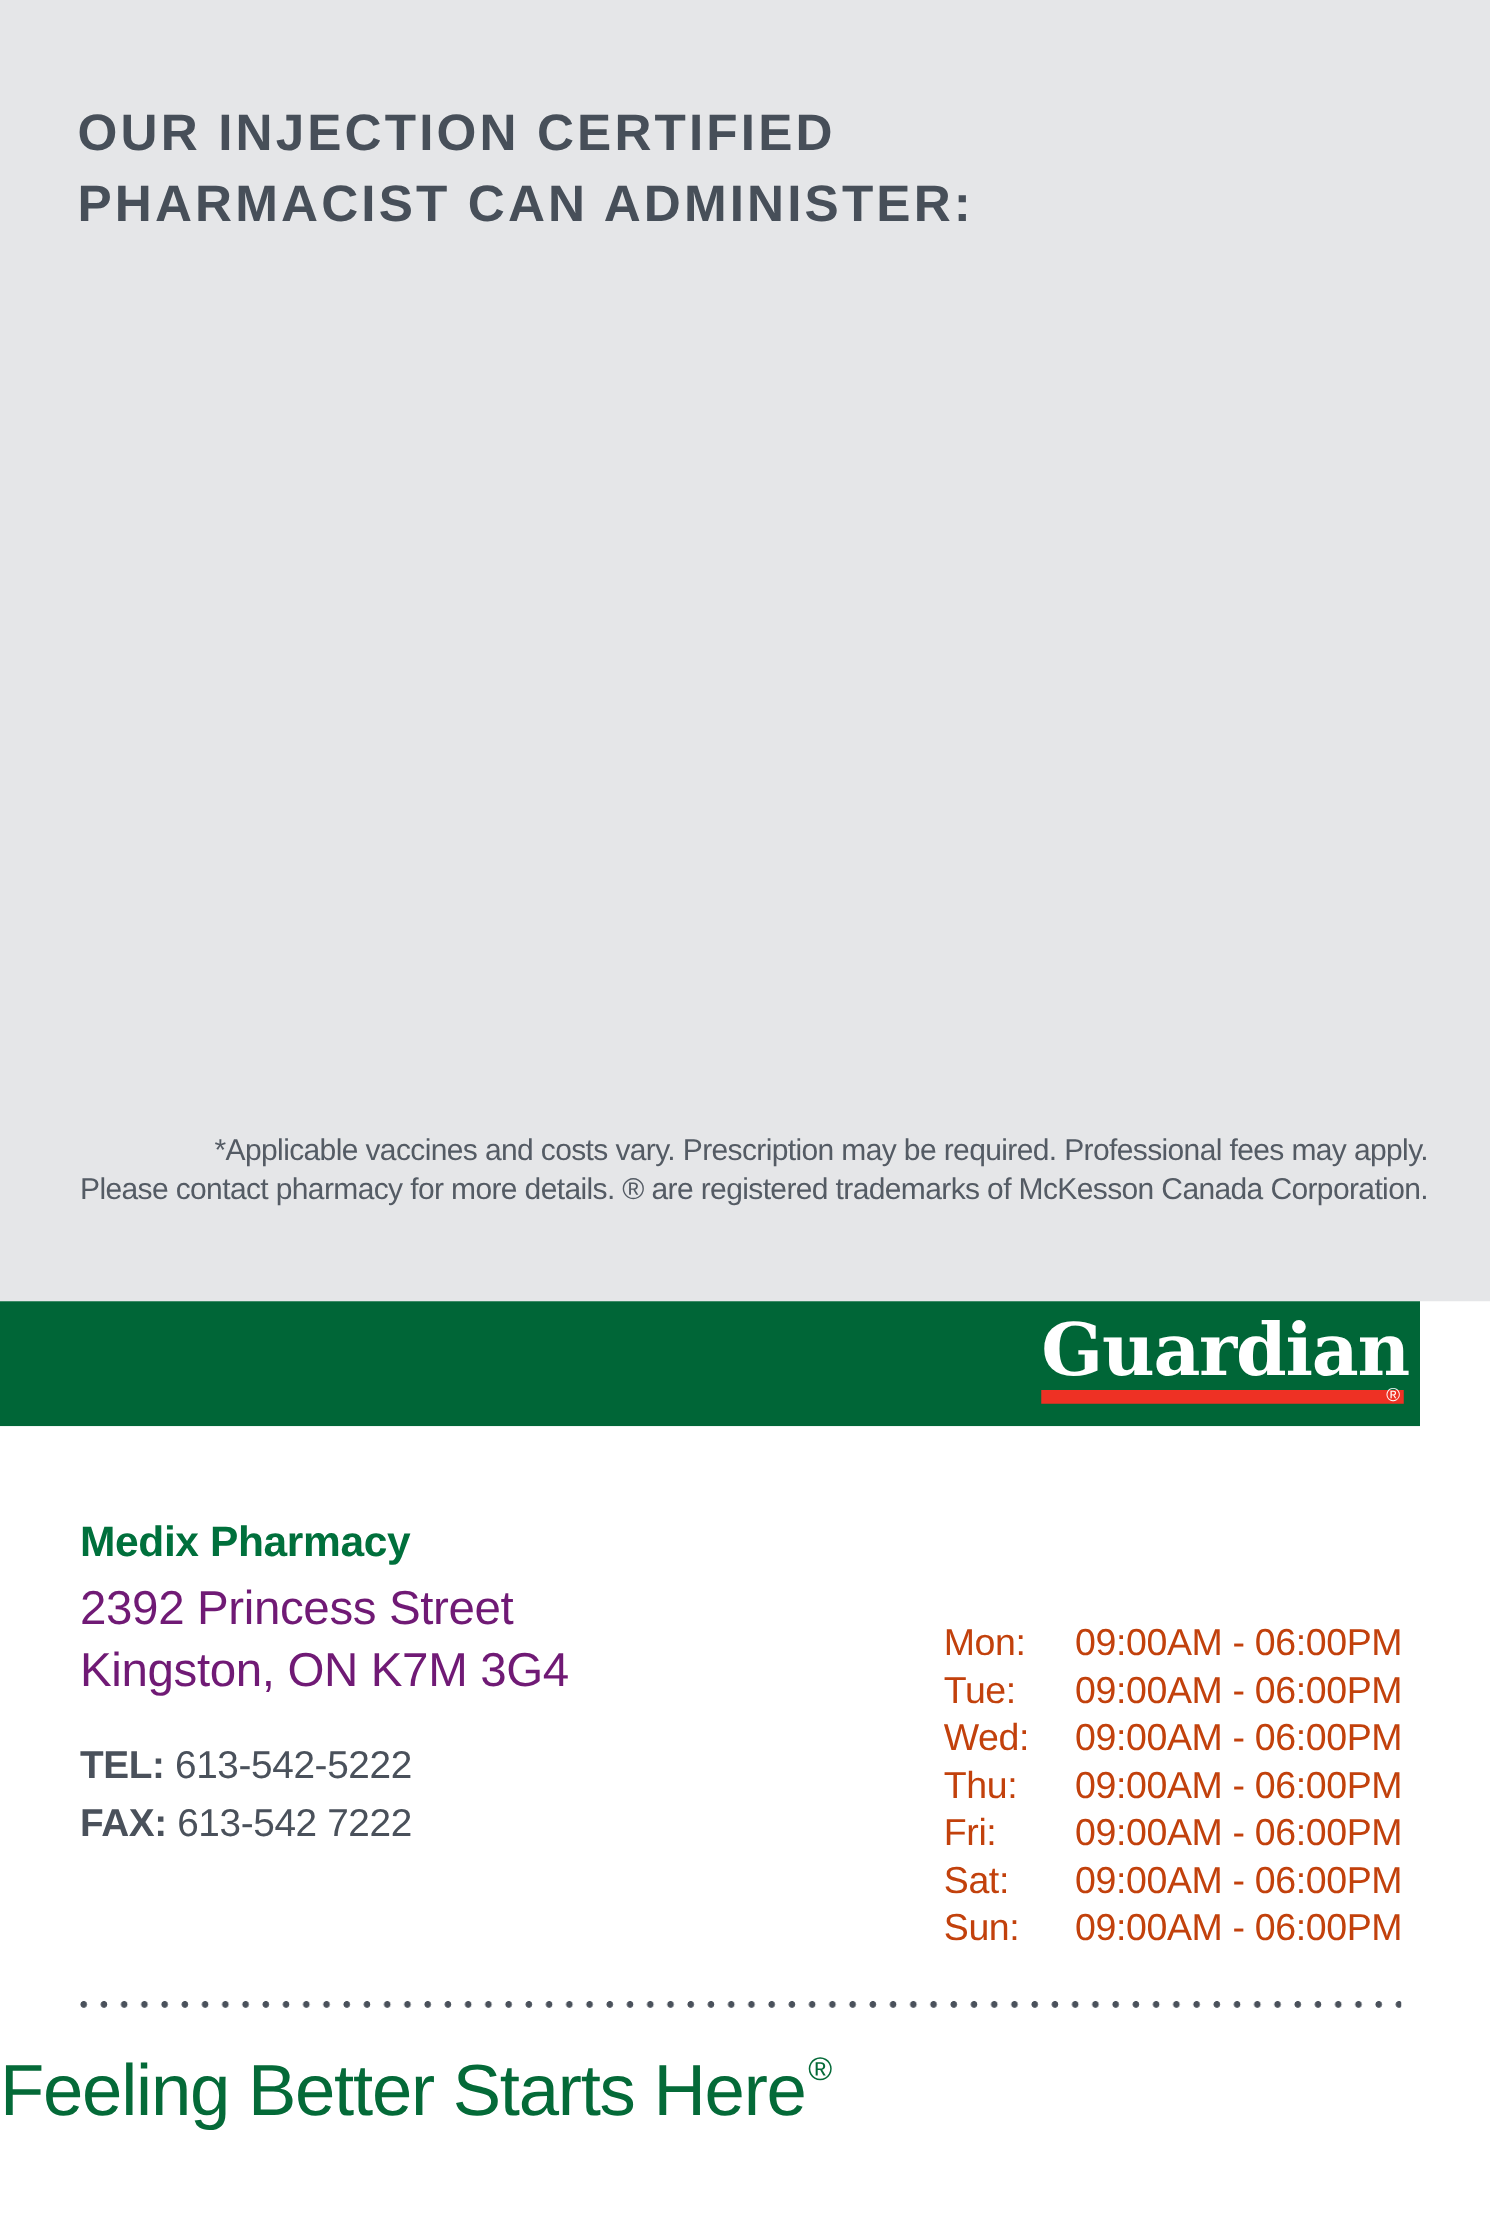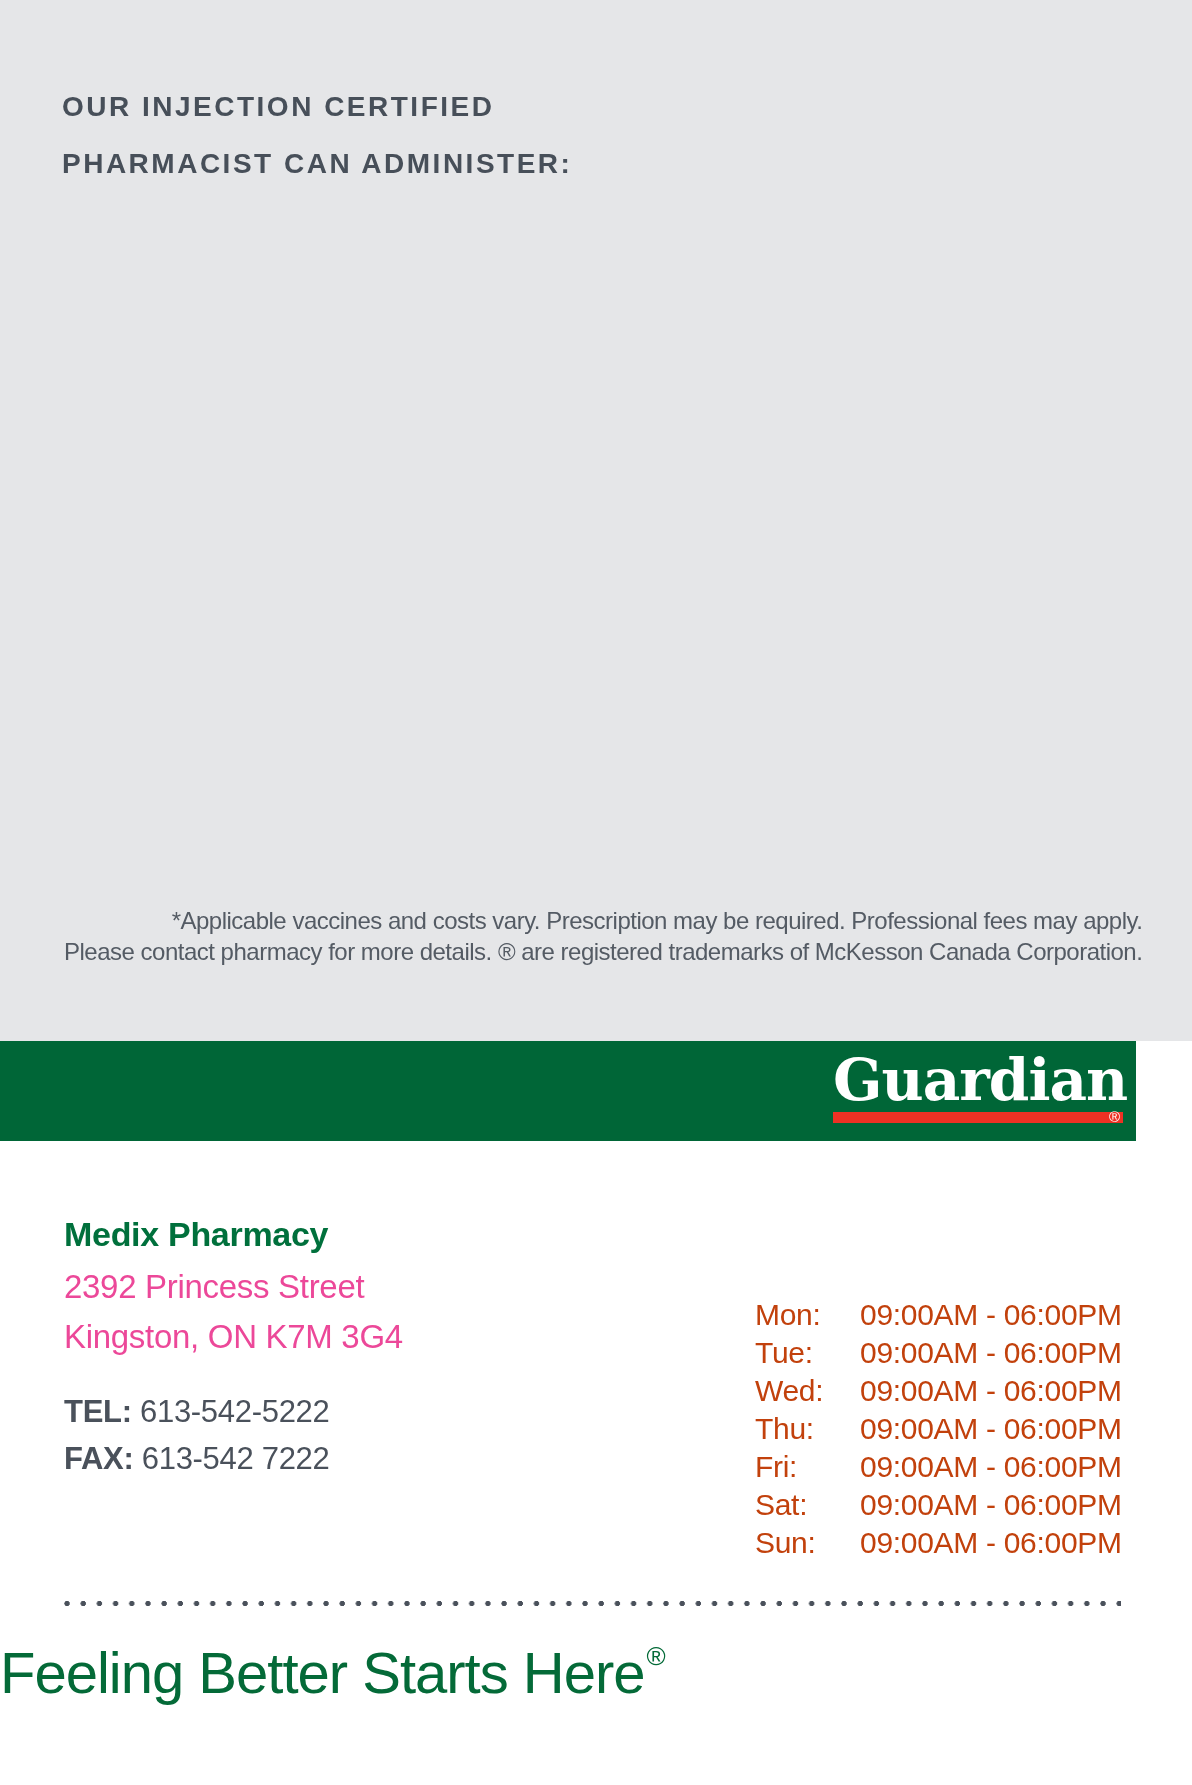--- a/index.html
+++ b/index.html
@@ -23,21 +23,21 @@
     width: 1192px;
     height: 1041px;
     background: #e5e6e8;
   }
   .headline {
     position: absolute;
     left: 62px;
     top: 78px;
     margin: 0;
     color: #474f59;
-    font-size: 28px;
+    font-size: 41px;
     font-weight: bold;
     letter-spacing: 2.5px;
     line-height: 57px;
   }
   .subheading {
     position: absolute;
     left: 64px;
     top: 772px;
     color: #4a515b;
     font-size: 34px;
@@ -112,22 +112,22 @@
     margin: 0;
     color: #00703c;
     font-size: 34px;
     font-weight: bold;
     letter-spacing: -0.3px;
   }
   .address {
     position: absolute;
     left: 64px;
     top: 121px;
-    color: #ec4899;
-    font-size: 33px;
+    color: #701a75;
+    font-size: 38px;
     line-height: 50px;
     letter-spacing: -0.3px;
   }
   .phone-block {
     position: absolute;
     left: 64px;
     top: 247px;
     color: #4a515b;
     font-size: 31px;
     line-height: 47px;

